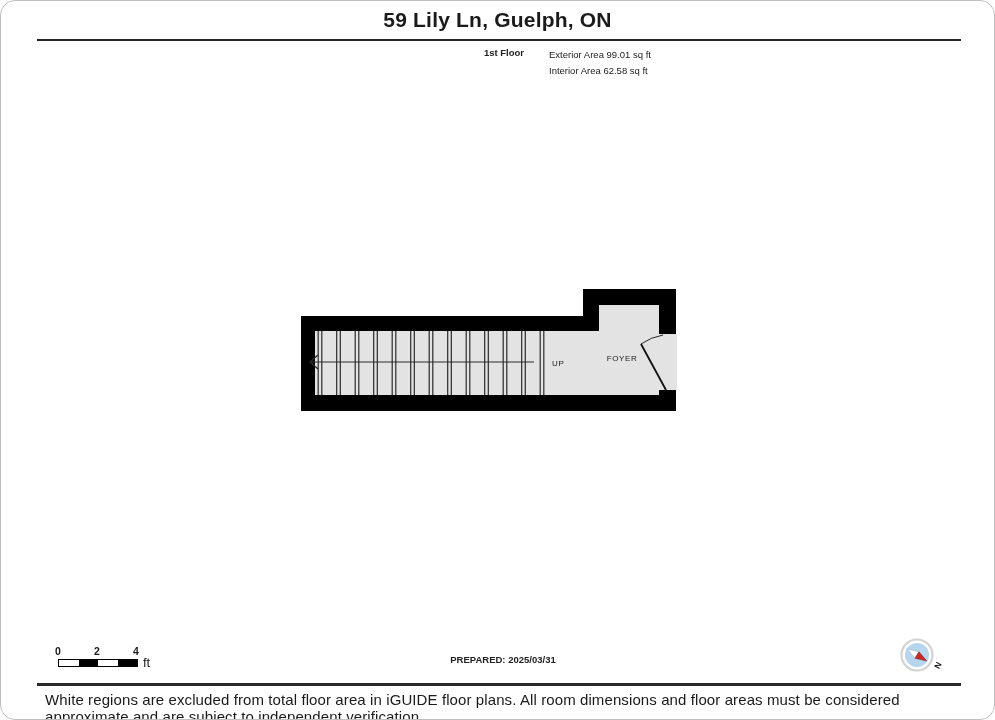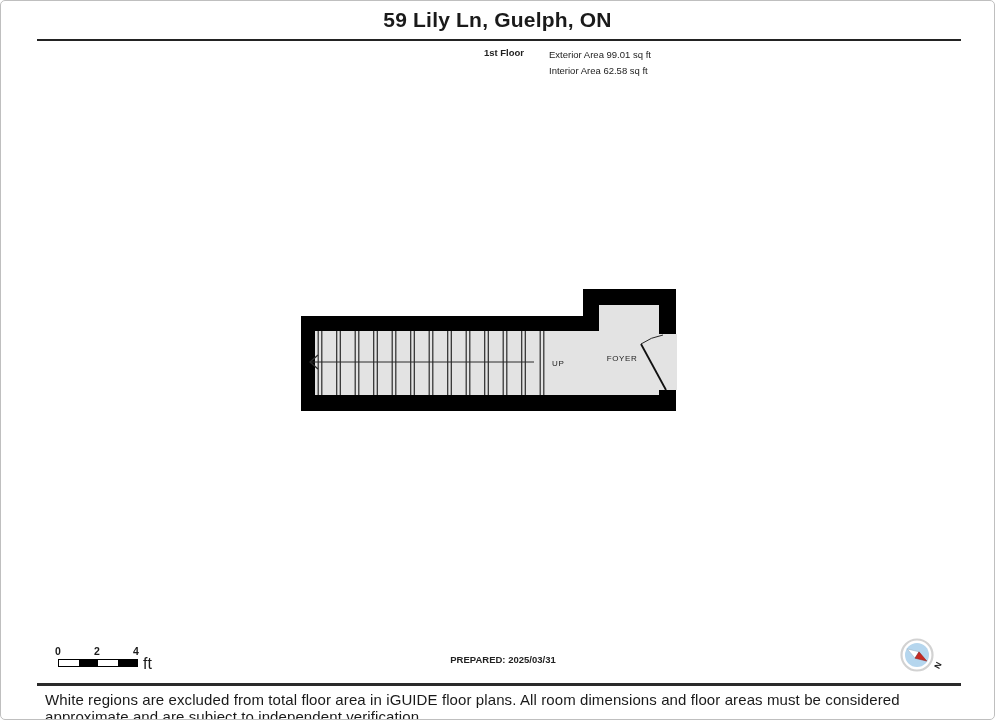--- a/index.html
+++ b/index.html
@@ -1,20 +1,20 @@
 <!DOCTYPE html>
 <html><head>
 <meta charset="utf-8">
 <style>
   html,body { margin:0; padding:0; background:#fff; }
   .page {
     position:relative;
     width:993px; height:718px;
     border:1px solid #bfbfbf;
-    border-radius:5px;
+    border-radius:15px;
     background:#ffffff;
     font-family:"Liberation Sans", sans-serif;
     color:#111;
     overflow:hidden;
     box-sizing:content-box;
   }
   .title {
     position:absolute; left:0; top:7px; width:100%;
     text-align:center;
     font-size:21px; font-weight:700; color:#1a1a1a;
@@ -42,21 +42,21 @@
   }
   .scale-bar {
     position:absolute; left:57px; top:658px; width:78px; height:6px;
     border:1px solid #000; display:flex; box-sizing:content-box;
   }
   .scale-seg { flex:1 1 0; }
   .seg-w { background:#ffffff; }
   .seg-b { background:#000000; }
   .scale-unit {
     position:absolute; left:142px; top:654px;
-    font-size:16px; color:#1a1a1a;
+    font-size:13px; color:#1a1a1a;
   }
   .prepared {
     position:absolute; left:382px; top:653px; width:240px;
     text-align:center;
     font-size:9.5px; font-weight:700; color:#222;
   }
   .compass-svg { position:absolute; left:897px; top:635px; }
   .footer-rule {
     position:absolute; left:36px; top:682px; width:924px; height:2.5px;
     background:#2a2a2a;

